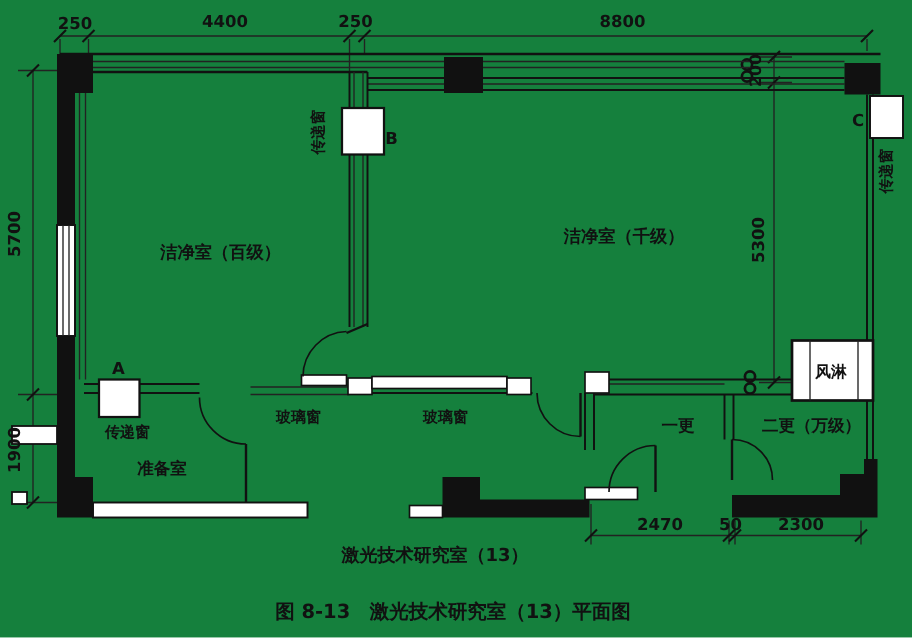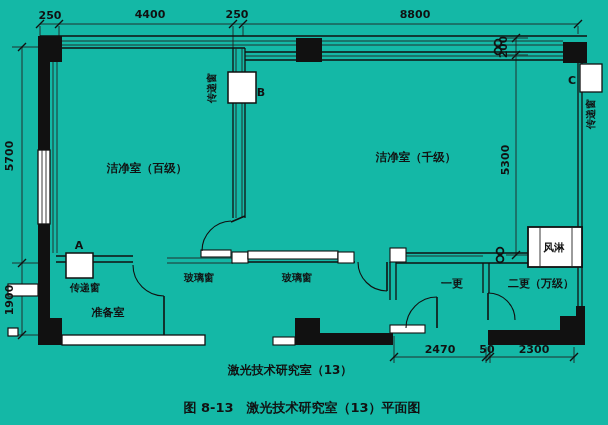--- a/index.html
+++ b/index.html
@@ -1,16 +1,16 @@
 <!DOCTYPE html>
 <html><head>
 <meta charset="utf-8">
 <style>
   html,body{margin:0;padding:0;background:#ffffff;}
-  .page{position:relative;width:608px;height:425px;background:#14b8a6;overflow:hidden;
+  .page{position:relative;width:608px;height:425px;background:#15803d;overflow:hidden;
         font-family:"DejaVu Sans",sans-serif;}
   svg{position:absolute;left:0;top:0;}
   text{fill:#111;font-family:"DejaVu Sans",sans-serif;font-weight:bold;}
   .dim{font-size:11px;}
   .dimS{font-size:10.5px;}
   .room{font-size:11.5px;}
   .roomS{font-size:11px;}
   .lbl{font-size:10px;}
   .letter{font-size:11px;}
   .cap1{font-size:12px;}

